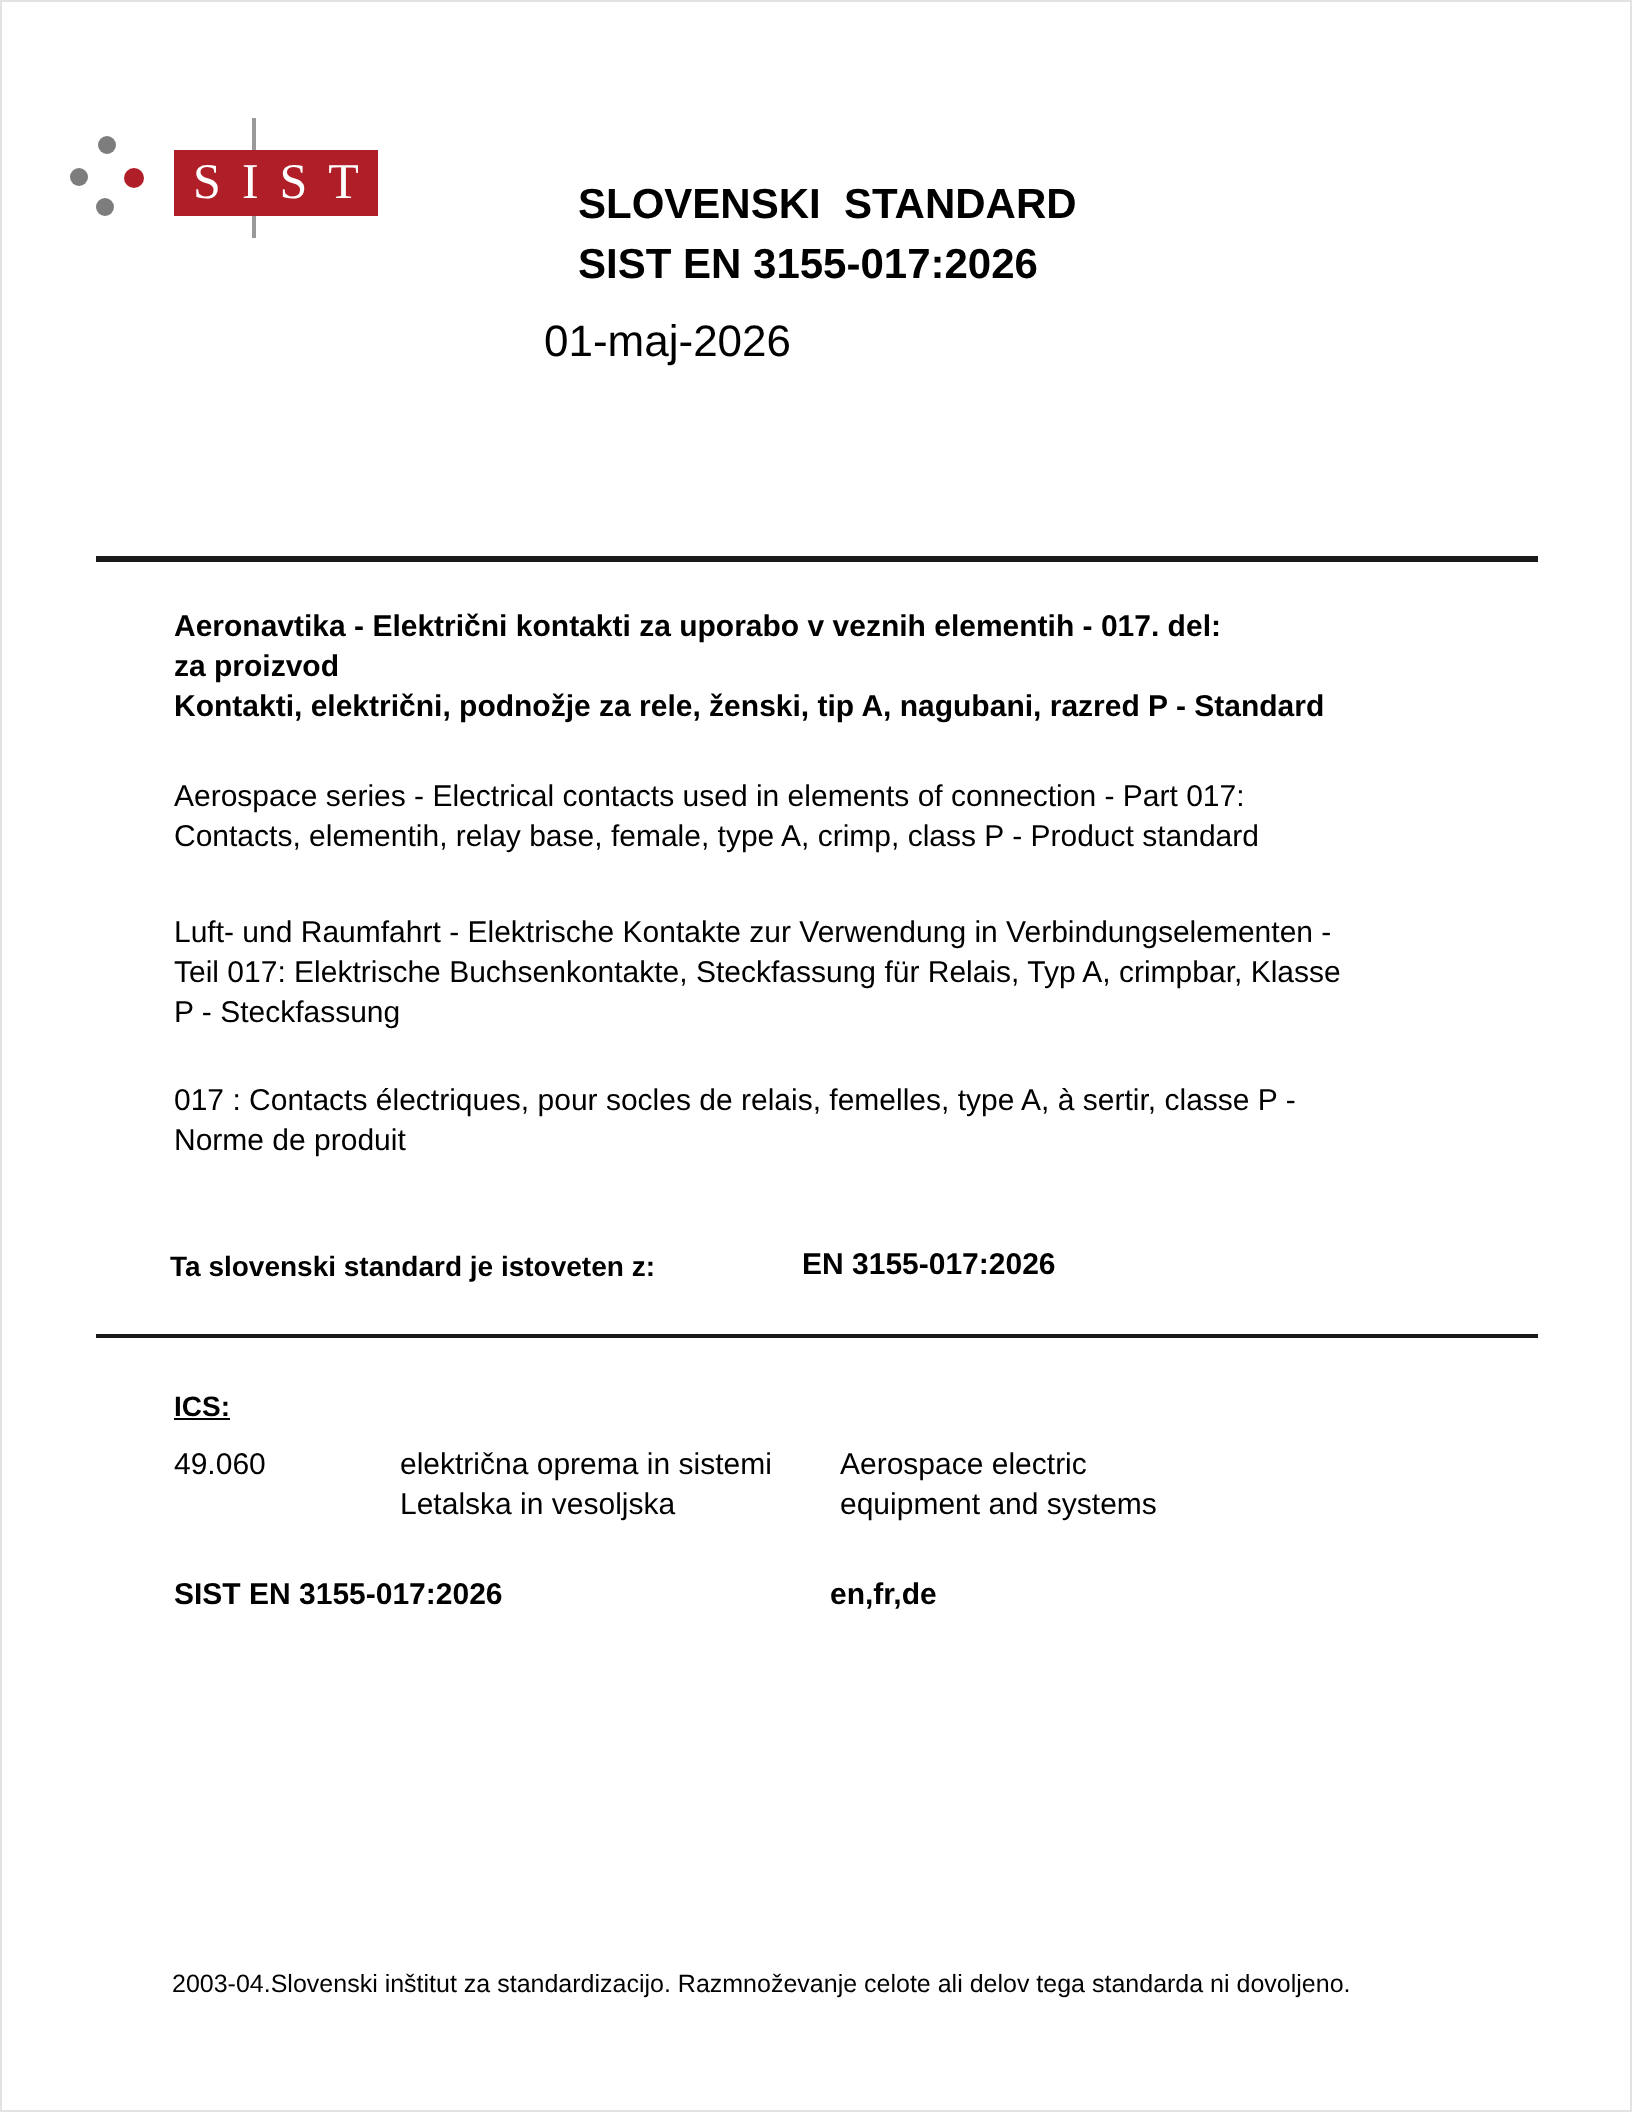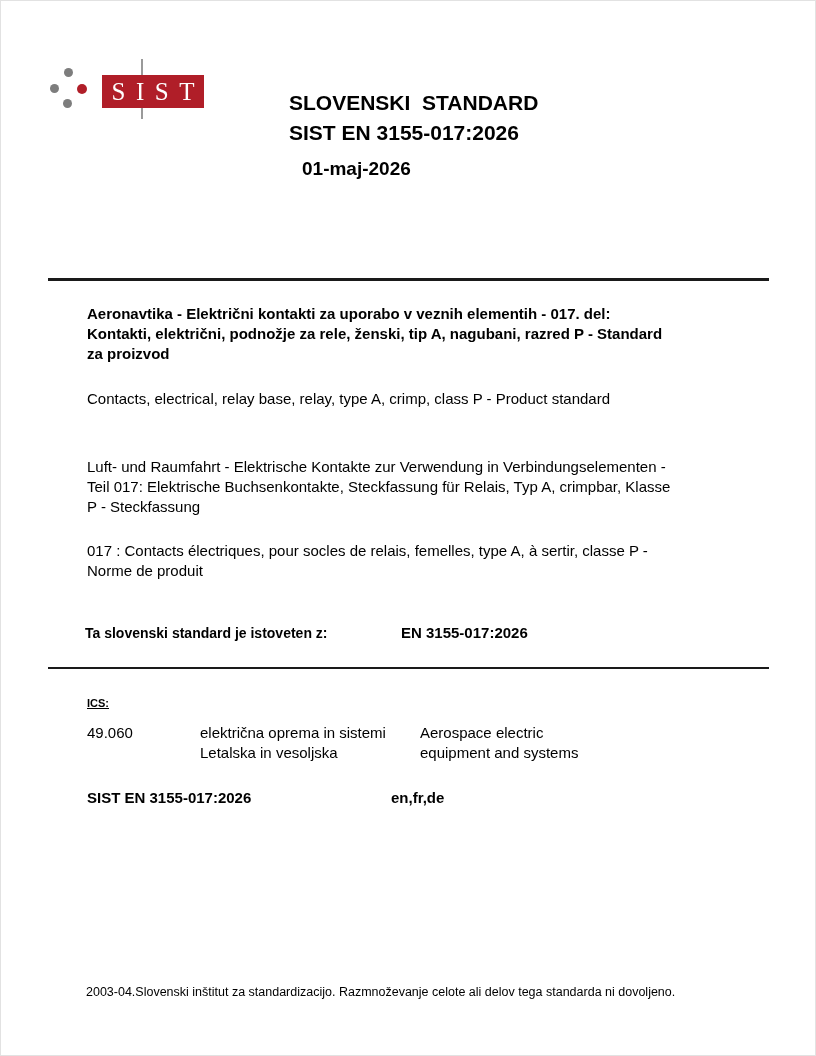--- a/index.html
+++ b/index.html
@@ -9,58 +9,58 @@
     height: 1056px;
     background: #ffffff;
     font-family: "Liberation Sans", sans-serif;
     color: #000000;
     overflow: hidden;
     box-sizing: border-box;
     border: 1px solid #e2e2e2;
   }
 
   
-  .logo { position: absolute; left: 45px; top: 55px; width: 180px; height: 70px; text-align: center; }
+  .logo { position: absolute; left: 30px; top: 55px; width: 180px; height: 70px; text-align: center; }
   .dot { position: absolute; border-radius: 50%; }
   .dot-gray { width: 9px; height: 9px; background: #7d7d7d; }
   .dot-red  { width: 10px; height: 10px; background: #b01e28; }
   .logo-vline { position: absolute; left: 95px; top: 3px; width: 2px; height: 60px; background: #9a9a9a; }
   .logo-box {
     position: absolute; left: 56px; top: 19px; width: 102px; height: 33px;
     background: #b01e28; display: flex; align-items: center; justify-content: center;
   }
   .logo-text {
     font-family: "Liberation Serif", serif;
     color: #ffffff; font-size: 25px; letter-spacing: 0.42em;
     text-indent: 0.42em; line-height: 1;
   }
 
   
   .hdr-line { position: absolute; left: 288px; font-weight: bold; white-space: pre; font-size: 21px; line-height: 1.15; text-align: center; }
-  .hdr-date { position: absolute; left: 301px; font-weight: bold; white-space: pre; font-size: 19px; line-height: 1.15; }
+  .hdr-date { position: absolute; left: 271px; font-weight: normal; white-space: pre; font-size: 22px; line-height: 1.15; }
 
   .rule { position: absolute; left: 47px; width: 721px; background: #1a1a1a; }
   .rule-1 { top: 277px; height: 3px; }
   .rule-2 { top: 666px; height: 2px; }
 
   
   .tblock { position: absolute; left: 86px; font-size: 15px; line-height: 20px; }
   .tblock.bold { font-weight: bold; }
   .tline { white-space: pre; }
 
   .equi-label { position: absolute; left: 84px; top: 622px; font-weight: bold; font-size: 14px; line-height: 20px; white-space: pre; }
   .equi-value { position: absolute; left: 400px; top: 622px; font-weight: bold; font-size: 15px; line-height: 20px; white-space: pre; }
 
-  .ics-heading { position: absolute; left: 86px; top: 692px; font-weight: bold; text-decoration: underline; font-size: 11px; line-height: 20px; }
+  .ics-heading { position: absolute; left: 86px; top: 692px; font-weight: bold; text-decoration: underline; font-size: 14px; line-height: 20px; }
   .ics-code { position: absolute; left: 86px; top: 722px; font-size: 15px; line-height: 20px; }
   .ics-sl { position: absolute; left: 199px; top: 722px; font-size: 15px; line-height: 20px; }
   .ics-en { position: absolute; left: 419px; top: 722px; font-size: 15px; line-height: 20px; }
 
   .ref-id { position: absolute; left: 86px; top: 787px; font-weight: bold; font-size: 15px; line-height: 20px; white-space: pre; }
-  .ref-lang { position: absolute; left: 390px; top: 787px; font-weight: bold; font-size: 15px; line-height: 20px; white-space: pre; }
+  .ref-lang { position: absolute; left: 414px; top: 787px; font-weight: bold; font-size: 15px; line-height: 20px; white-space: pre; }
 
   .footer { position: absolute; left: 85px; top: 983px; font-size: 12.5px; line-height: 16px; white-space: pre; }
 </style>
 </head>
 <body>
 
 <div class="page">
 
   <div class="logo">
     <span class="dot dot-gray" style="left:18px; top:12px;"></span>
@@ -74,26 +74,27 @@
   </div>
 
   <div class="hdr-line" style="top:90px;">SLOVENSKI  STANDARD</div>
   <div class="hdr-line" style="top:120px;">SIST EN 3155-017:2026</div>
   <div class="hdr-date" style="top:157px;">01-maj-2026</div>
 
   <div class="rule rule-1"></div>
 
   <div class="tblock bold" style="top:303px;">
     <div class="tline">Aeronavtika - Električni kontakti za uporabo v veznih elementih - 017. del:</div>
+    <div class="tline">za proizvod</div>
     <div class="tline">Kontakti, električni, podnožje za rele, ženski, tip A, nagubani, razred P - Standard</div>
-    <div class="tline">za proizvod</div>
   </div>
 
   <div class="tblock" style="top:388px;">
-    <div class="tline">Contacts, electrical, relay base, relay, type A, crimp, class P - Product standard</div>
+    <div class="tline">Aerospace series - Electrical contacts used in elements of connection - Part 017:</div>
+    <div class="tline">Contacts, elementih, relay base, female, type A, crimp, class P - Product standard</div>
   </div>
 
   <div class="tblock" style="top:456px;">
     <div class="tline">Luft- und Raumfahrt - Elektrische Kontakte zur Verwendung in Verbindungselementen -</div>
     <div class="tline">Teil 017: Elektrische Buchsenkontakte, Steckfassung für Relais, Typ A, crimpbar, Klasse</div>
     <div class="tline">P - Steckfassung</div>
   </div>
 
   <div class="tblock" style="top:540px;">
     <div class="tline">017 : Contacts électriques, pour socles de relais, femelles, type A, à sertir, classe P -</div>

